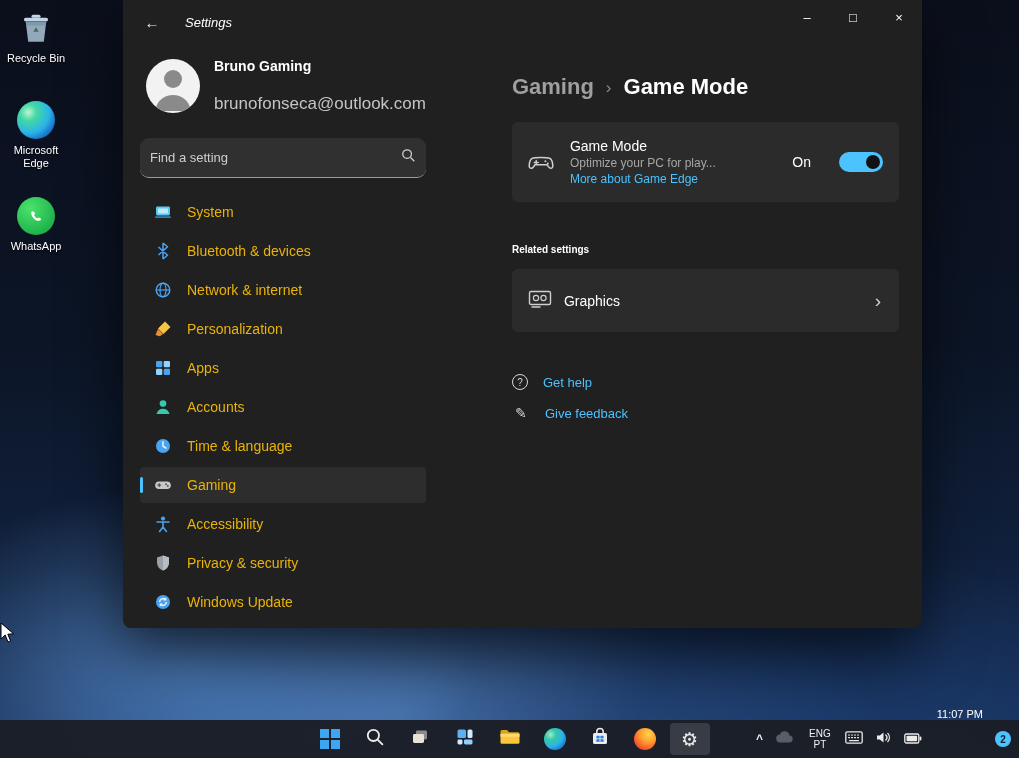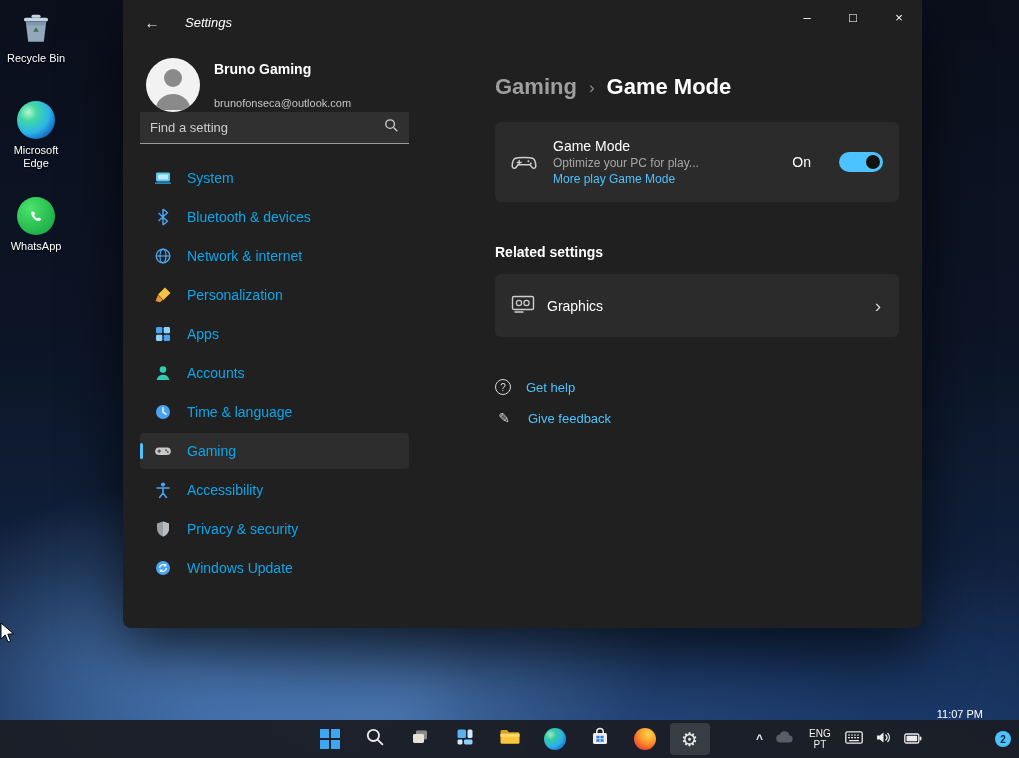--- a/index.html
+++ b/index.html
@@ -50,31 +50,31 @@
     font-size:13px; color:#fff; }
 
   .window-body { flex:1; display:flex; min-height:0; }
 
   
   .sidebar { flex:0 0 296px; padding:6px 10px 0 17px; }
   .profile { display:flex; align-items:center; gap:14px; margin:8px 0 0 6px; }
   .avatar { width:54px; height:54px; border-radius:50%; background:#f2f2f2; overflow:hidden;
     display:flex; align-items:flex-end; justify-content:center; }
   .profile-name { font-size:14px; font-weight:700; }
-  .profile-email { font-size:11px; color:#c4c4c4; margin-top:20px; }
-
-  .searchbox { height:32px; background:#303030; border-radius:0;
+  .profile-email { font-size:17px; color:#c4c4c4; margin-top:20px; }
+
+  .searchbox { margin-top:24px; height:40px; background:#303030; border-radius:9px;
     border-bottom:1px solid #9b9b9b; display:flex; align-items:center; padding:0 10px; }
   .searchbox input { flex:1; border:none; background:transparent; outline:none;
     color:#e5e5e5; font-size:13px; font-family:inherit; }
   .searchbox input::placeholder { color:#cfcfcf; }
 
   .nav { margin-top:16px; display:flex; flex-direction:column; gap:3px; }
   .nav-item { position:relative; height:36px; display:flex; align-items:center; gap:15px;
-    padding:0 10px 0 14px; border-radius:4px; font-size:14px; color:#0ea5e9; cursor:default; }
+    padding:0 10px 0 14px; border-radius:4px; font-size:14px; color:#eab308; cursor:default; }
   .nav-item.selected { background:#2d2d2d; }
   .nav-item.selected::before { content:""; position:absolute; left:0; top:10px; width:3px;
     height:16px; border-radius:2px; background:var(--accent); }
   .nav-ico { width:18px; height:18px; flex:0 0 18px; display:flex; align-items:center; justify-content:center; }
 
   
   .content { flex:1; padding:0 23px 0 76px; }
   .breadcrumb { margin-top:30px; display:flex; align-items:center; gap:12px; }
   .crumb-parent { font-size:22px; font-weight:600; color:#9f9f9f; }
   .crumb-sep { font-size:17px; color:#8d8d8d; padding-top:2px; }
@@ -85,21 +85,21 @@
   .gm-ico { width:26px; height:26px; flex:0 0 26px; }
   .gm-text { display:flex; flex-direction:column; gap:2px; }
   .gm-title { font-size:14px; }
   .gm-desc { font-size:12px; color:#a6a6a6; }
   .gm-link { font-size:12px; color:var(--link); cursor:pointer; }
   .gm-right { margin-left:auto; display:flex; align-items:center; gap:28px; }
   .gm-state { font-size:14px; }
   .toggle { width:44px; height:20px; border-radius:10px; background:var(--accent); position:relative; cursor:pointer; }
   .toggle .knob { position:absolute; right:3px; top:3px; width:14px; height:14px; border-radius:50%; background:#121212; }
 
-  .related-heading { margin-top:42px; font-size:14px; font-weight:700; }
+  .related-heading { margin-top:42px; font-size:10px; font-weight:700; }
   .graphics-card { margin-top:14px; height:63px; display:flex; align-items:center; gap:12px; padding:0 18px 0 16px; cursor:pointer; }
   .graphics-label { font-size:14px; }
   .chevron-right { margin-left:auto; color:#d0d0d0; font-size:19px; }
 
   .help-links { margin-top:42px; display:flex; flex-direction:column; gap:15px; }
   .help-row { display:flex; align-items:center; gap:15px; cursor:pointer; }
   .help-ring { width:16px; height:16px; border:1.5px solid #d8d8d8; border-radius:50%;
     display:flex; align-items:center; justify-content:center; font-size:10px; color:#d8d8d8; }
   .help-pencil { width:18px; font-size:14px; color:#d8d8d8; text-align:center; }
   .help-label { font-size:13px; color:var(--link); }
@@ -350,21 +350,21 @@
             <svg width="26" height="26" viewBox="0 0 26 26">
               <path d="M4 9.5c-1.6.6-2.6 4.5-2.8 7.2-.1 1.6.8 2.6 2 2.6 1 0 1.7-.6 2.4-1.6l1.3-1.9h12.2l1.3 1.9c.7 1 1.4 1.6 2.4 1.6 1.2 0 2.1-1 2-2.6-.2-2.7-1.2-6.6-2.8-7.2-1.5-.6-4.1-1-9-1s-7.5.4-9 1z" fill="none" stroke="#cfcfcf" stroke-width="1.5"></path>
               <path d="M8.2 11.5v4M6.2 13.5h4" stroke="#cfcfcf" stroke-width="1.4" stroke-linecap="round"></path>
               <circle cx="17.4" cy="12.2" r="1" fill="#cfcfcf"></circle>
               <circle cx="19.8" cy="14.6" r="1" fill="#cfcfcf"></circle>
             </svg>
           </span>
           <div class="gm-text">
             <span class="gm-title">Game Mode</span>
             <span class="gm-desc">Optimize your PC for play...</span>
-            <span class="gm-link">More play Game Mode</span>
+            <span class="gm-link">More about Game Edge</span>
           </div>
           <div class="gm-right">
             <span class="gm-state">On</span>
             <div class="toggle">
               <span class="knob"></span>
             </div>
           </div>
         </div>
 
         <div class="related-heading">Related settings</div>

